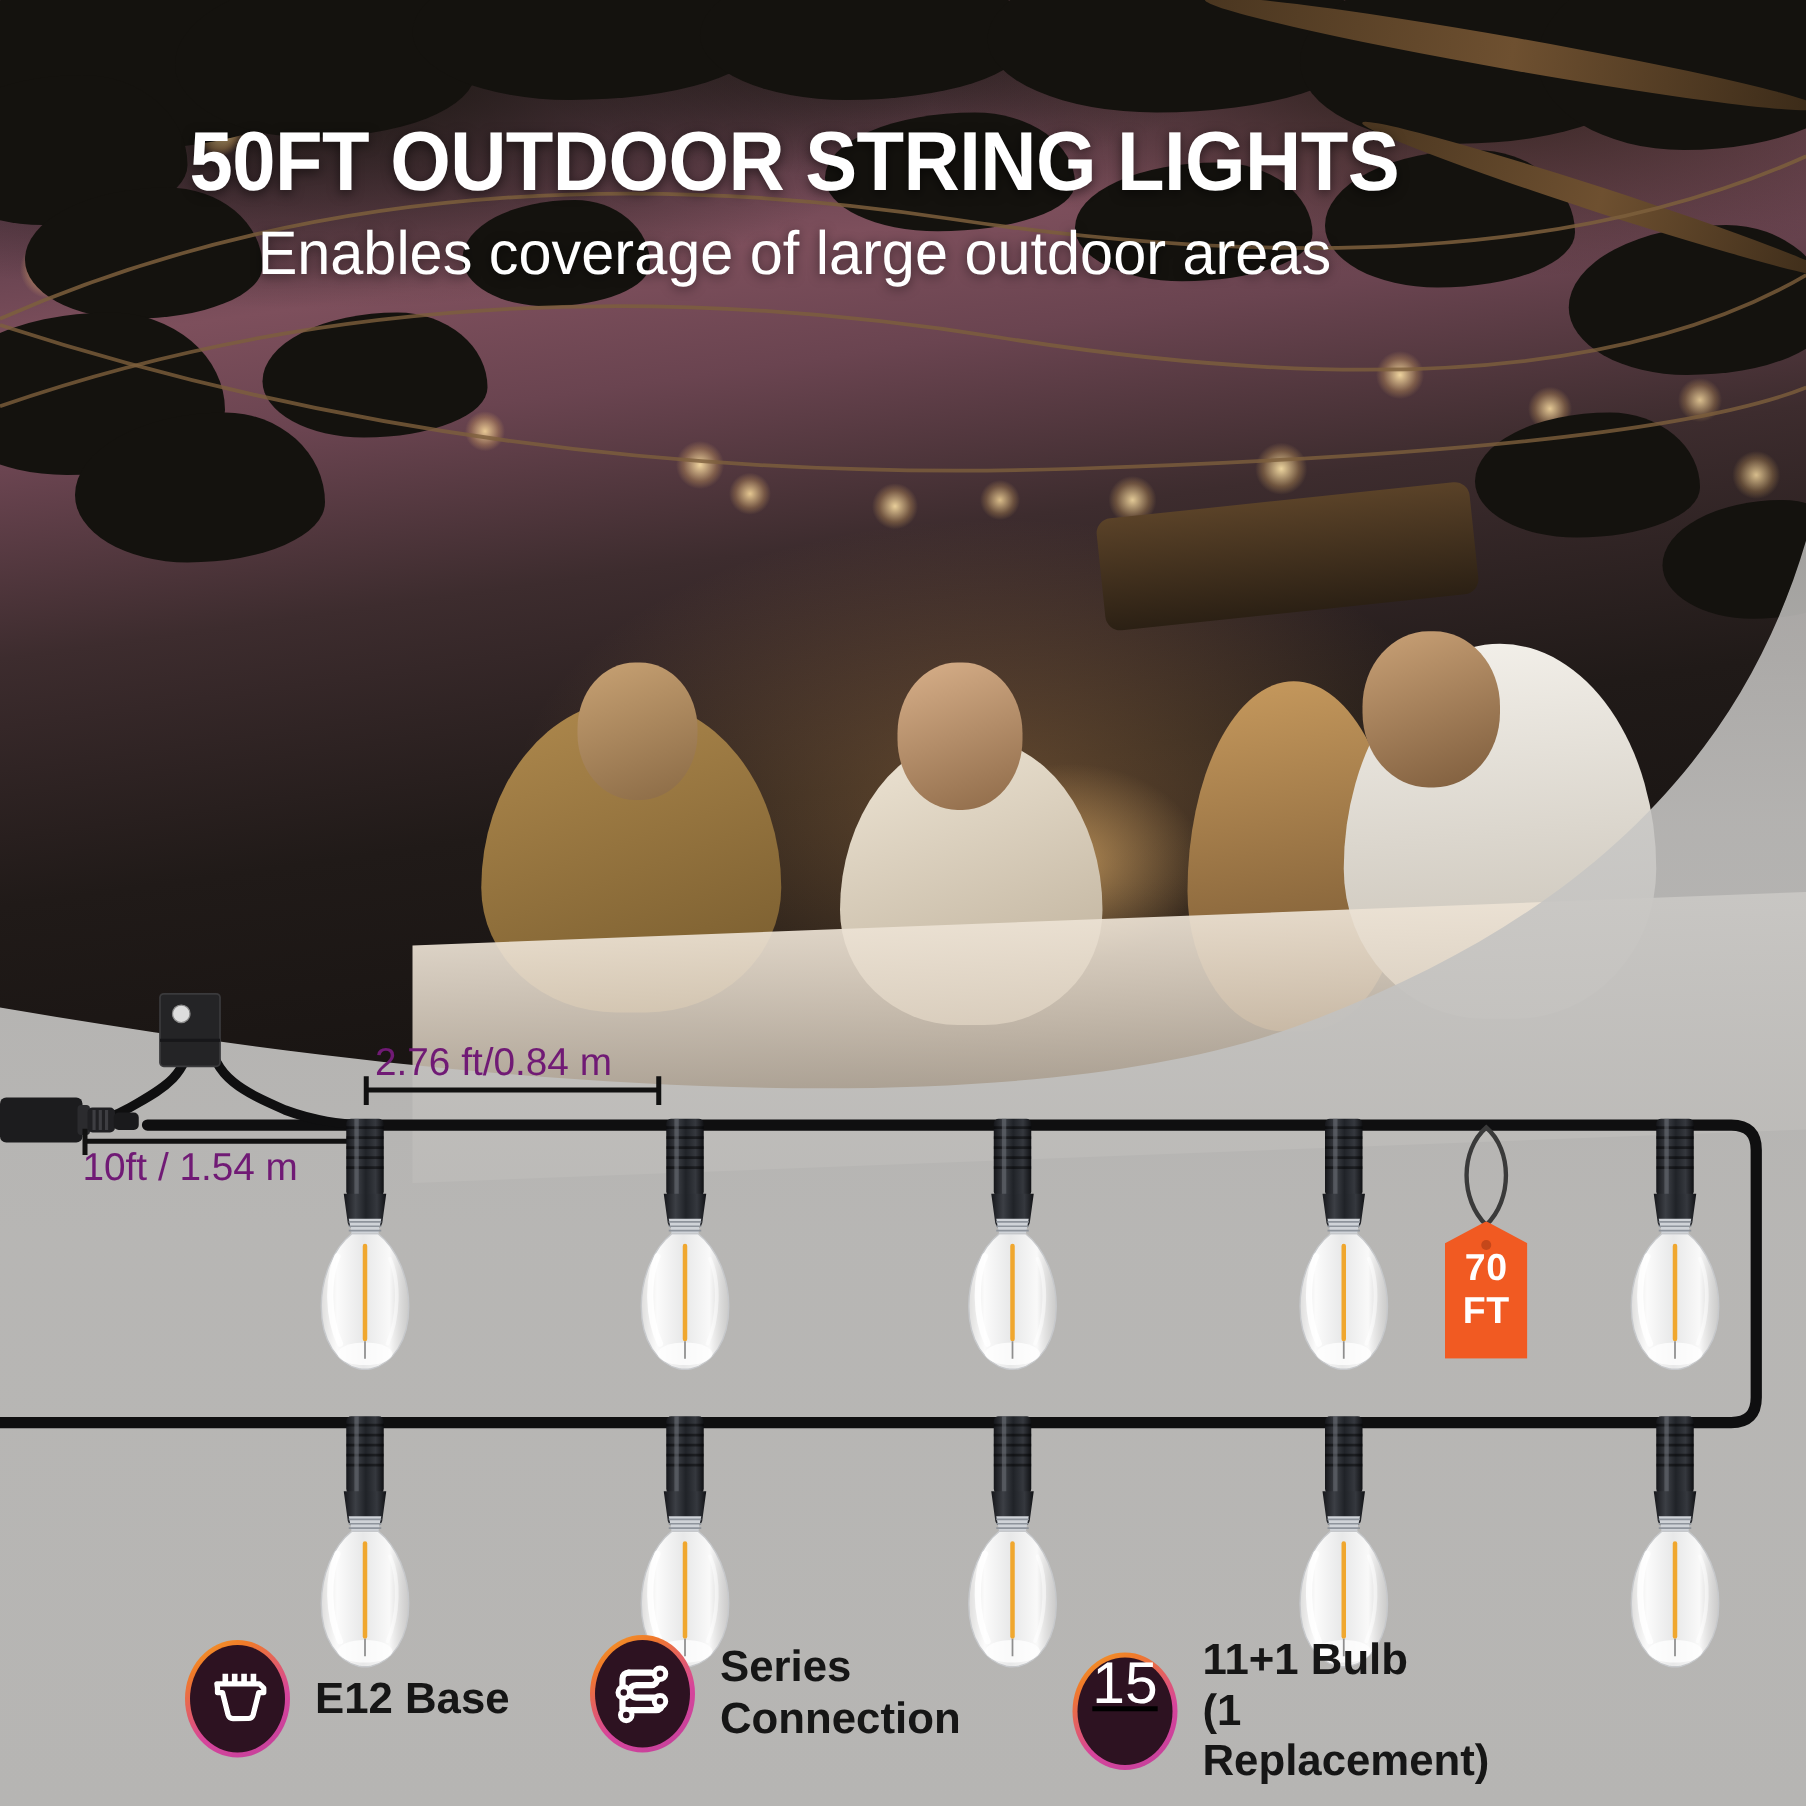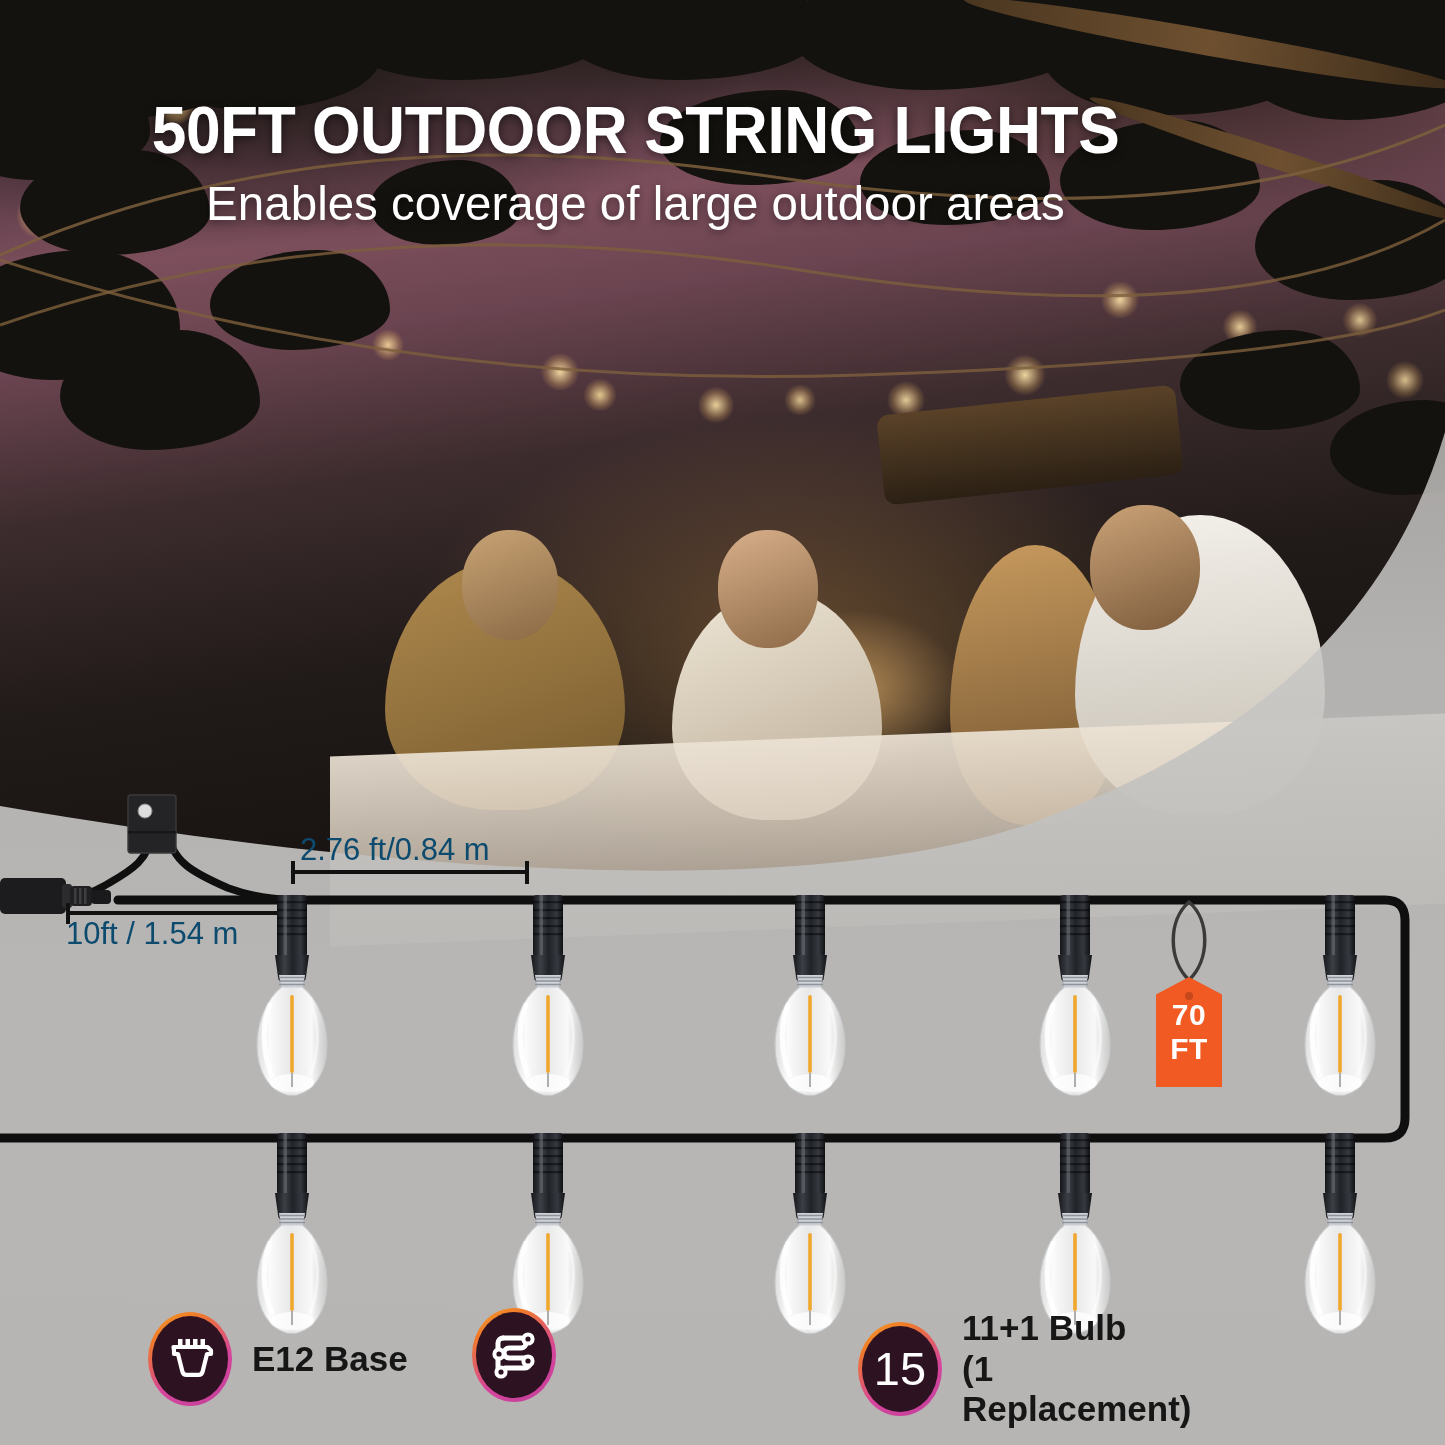--- a/index.html
+++ b/index.html
@@ -95,21 +95,21 @@
     transform:scaleX(.97);
     text-shadow:0 2px 9px rgba(0,0,0,.5);
   }
 
   
   .diagram{position:absolute;left:0;top:0;width:1445px;height:1445px;}
 
   .dim-label{
     position:absolute;
     font-family:"Liberation Sans",sans-serif;
-    color:#0c4a6e;
+    color:#701a75;
     font-size:31px;
     white-space:nowrap;
   }
   #dim-276{left:300px;top:832px;}
   #dim-10ft{left:66px;top:916px;}
 
   
   .tag{
     position:absolute;left:1156px;top:977px;width:66px;height:110px;
     background:#f15a22;
@@ -124,22 +124,23 @@
   }
 
   
   .features{
     position:absolute;left:0;top:1306px;width:1214px;height:125px;
   }
   .feature{position:absolute;display:flex;align-items:center;}
   .fcircle{
     position:relative;width:84px;height:94px;border-radius:50%;
     background:linear-gradient(150deg,#f2a227 0%,#f07a2a 22%,#d6459b 62%,#c23f9c 100%);
-    display:flex;align-items:center;justify-content:center;
+    display:flex;justify-content:center;
     flex:0 0 auto;
+    text-decoration:underline;
   }
   .fcircle::before{
     content:"";position:absolute;left:4px;top:4px;right:4px;bottom:4px;
     border-radius:50%;background:#2d1221;
   }
   .fglyph{position:relative;z-index:2;display:flex;align-items:center;justify-content:center;}
   .fnum{
     position:relative;z-index:2;color:#fff;font-family:"Liberation Sans",sans-serif;
     font-size:47px;font-weight:normal;line-height:1;
   }
@@ -365,20 +366,22 @@
           <svg width="48" height="50" viewBox="0 0 48 50">
             <path d="M13,8 h18 a5,5 0 0 1 0,10 h-12 a5,5 0 0 0 0,10 h16 a5,5 0 0 1 0,10 h-20" fill="none" stroke="#fff" stroke-width="5" stroke-linecap="round"></path>
             <path d="M13,8 a5,5 0 0 0 -5,5 v24" fill="none" stroke="#fff" stroke-width="5" stroke-linecap="round"></path>
             <circle cx="38" cy="9" r="4.6" fill="#2d1221" stroke="#fff" stroke-width="4"></circle>
             <circle cx="9" cy="24" r="4.6" fill="#2d1221" stroke="#fff" stroke-width="4"></circle>
             <circle cx="38" cy="31" r="4.6" fill="#2d1221" stroke="#fff" stroke-width="4"></circle>
             <circle cx="11" cy="42" r="4.6" fill="#2d1221" stroke="#fff" stroke-width="4"></circle>
           </svg>
         </span>
       </div>
+      <div class="flabel">Series
+Connection</div>
     </div>
 
     <div class="feature" id="feature-bulbs">
       <div class="fcircle">
         <span class="fnum">15</span>
       </div>
       <div class="flabel">11+1 Bulb
 (1 Replacement)</div>
     </div>
 

